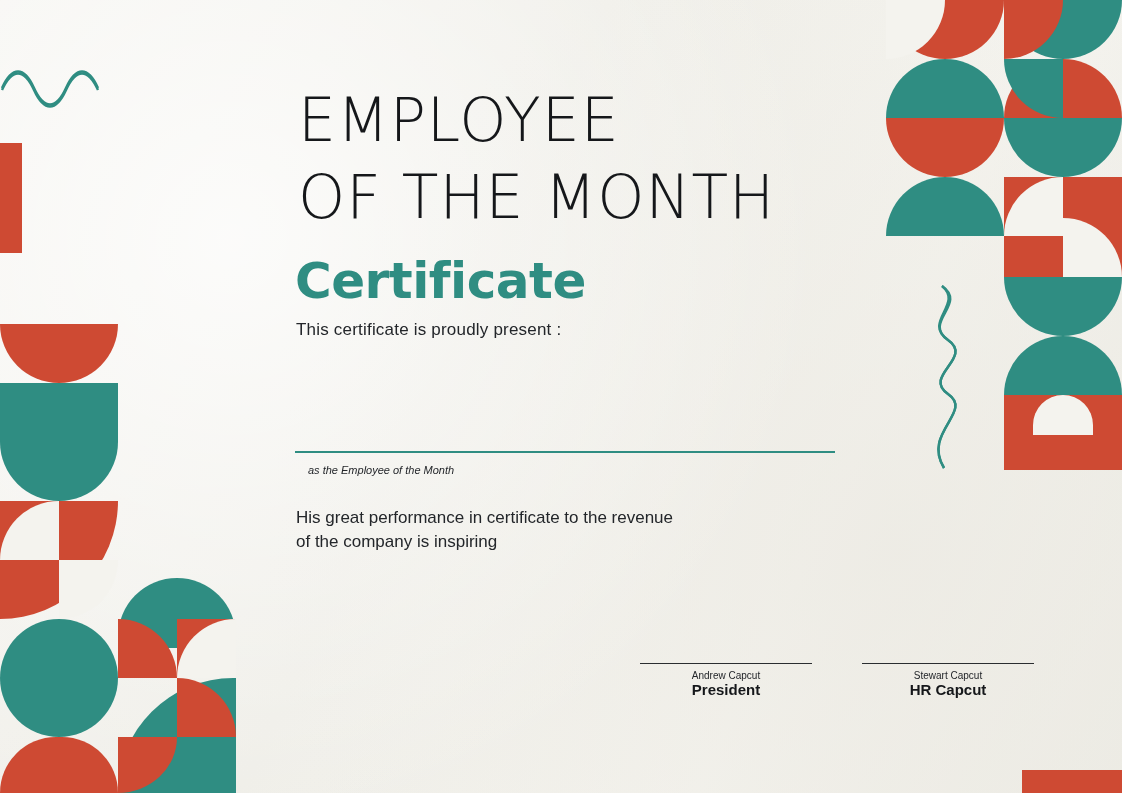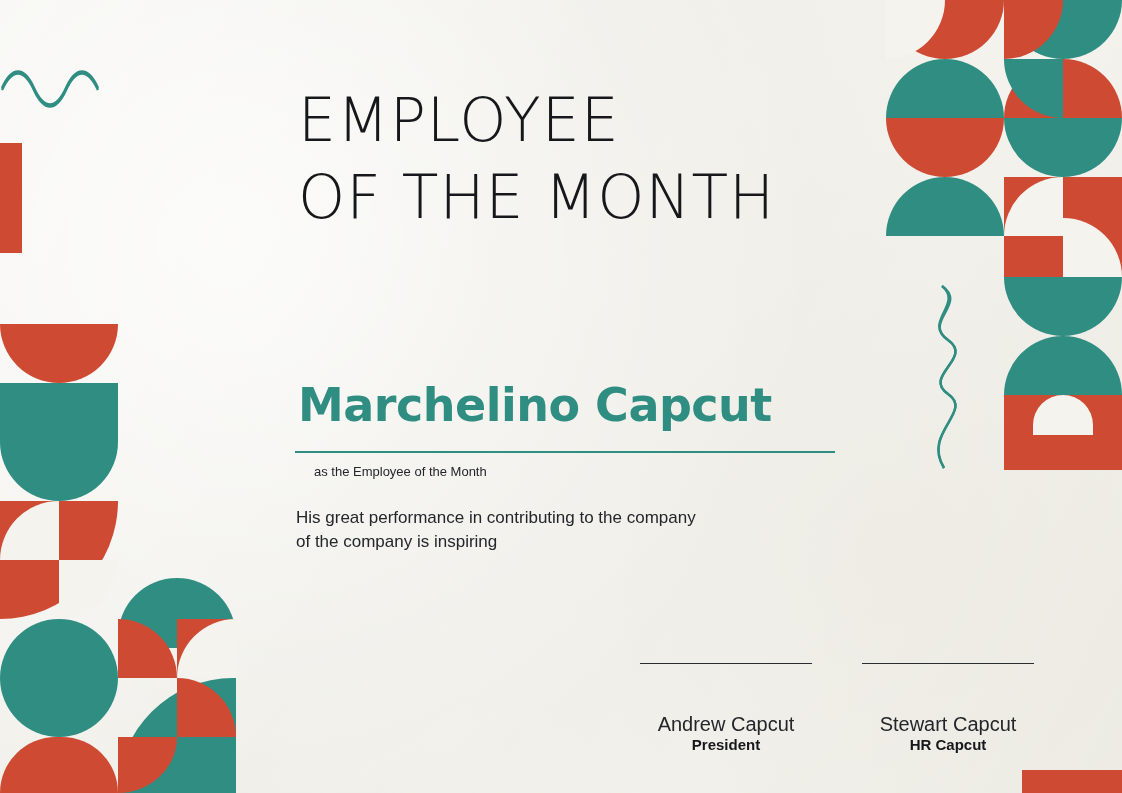--- a/index.html
+++ b/index.html
@@ -98,23 +98,24 @@
     position: absolute;
     top: 451px;
     left: 0px;
     width: 540px;
     height: 2px;
     background: #2f8d82;
   }
   .role-line {
     position: absolute;
     top: 464px;
-    left: 19px;
-    font-size: 13px;
-    color: #23262a;
+    left: 13px;
+    font-size: 11px;
+    color: #23262a;
+    font-style: italic;
   }
   .description {
     position: absolute;
     top: 506px;
     left: 1px;
     width: 520px;
     font-size: 17px;
     line-height: 1.42;
     color: #23262a;
     white-space: pre-line;
@@ -139,23 +140,22 @@
     display: flex;
     gap: 50px;
   }
   .sig {
     width: 172px;
     text-align: center;
     border-top: 1px solid #2a2d30;
     padding-top: 6px;
   }
   .sig-name {
-    font-size: 20px;
-    color: #23262a;
-    margin-top: 43px;
+    font-size: 10px;
+    color: #23262a;
   }
   .sig-role {
     font-size: 15px;
     font-weight: bold;
     color: #15171a;
   }
 </style>
 </head>
 <body>
 
@@ -217,24 +217,25 @@
   <div class="deco" style="left:1022px; top:770px; width:100px; height:23px; background:#ce4a33;"></div>
 
   <svg class="deco" style="left:922px; top:282px;" width="56" height="190" viewBox="0 0 56 190">
     <path d="M20 4 C 46 22, 0 40, 26 58 S 0 94, 26 112 S 0 150, 22 186" fill="none" stroke="#2f8d82" stroke-width="2.4"></path>
     <path d="M34 4 C 56 22, 14 40, 40 58 S 14 94, 40 112 S 14 150, 36 186" fill="none" stroke="#2f8d82" stroke-width="2.4" transform="translate(-14,0)"></path>
   </svg>
 
   <div class="content">
     <h1 class="title">EMPLOYEE
 OF THE MONTH</h1>
-    <div class="recipient">Marchelino Capcut</div>
+    <h2 class="subtitle">Certificate</h2>
+    <div class="present-line">This certificate is proudly present :</div>
     <div class="rule"></div>
     <div class="role-line">as the Employee of the Month</div>
-    <div class="description">His great performance in contributing to the company
+    <div class="description">His great performance in certificate to the revenue
 of the company is inspiring</div>
   </div>
 
   <div class="signatures">
     <div class="sig">
       <div class="sig-name">Andrew Capcut</div>
       <div class="sig-role">President</div>
     </div>
     <div class="sig">
       <div class="sig-name">Stewart Capcut</div>

